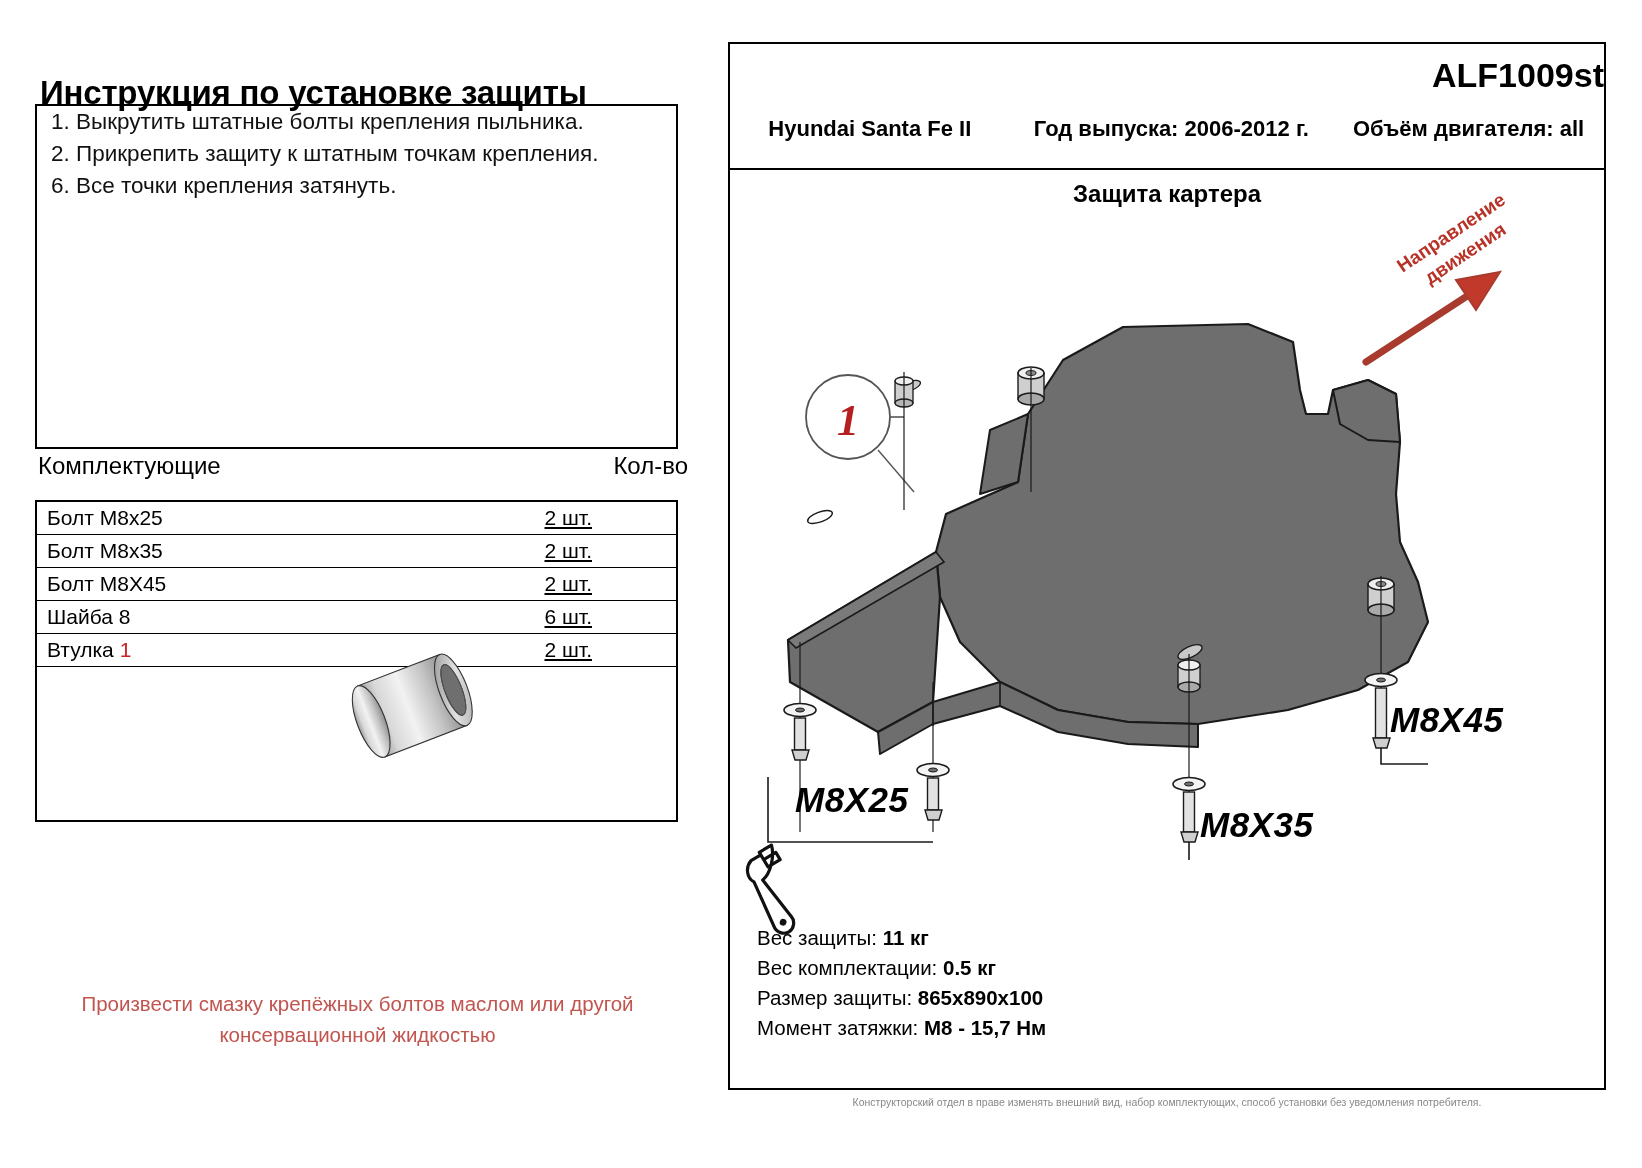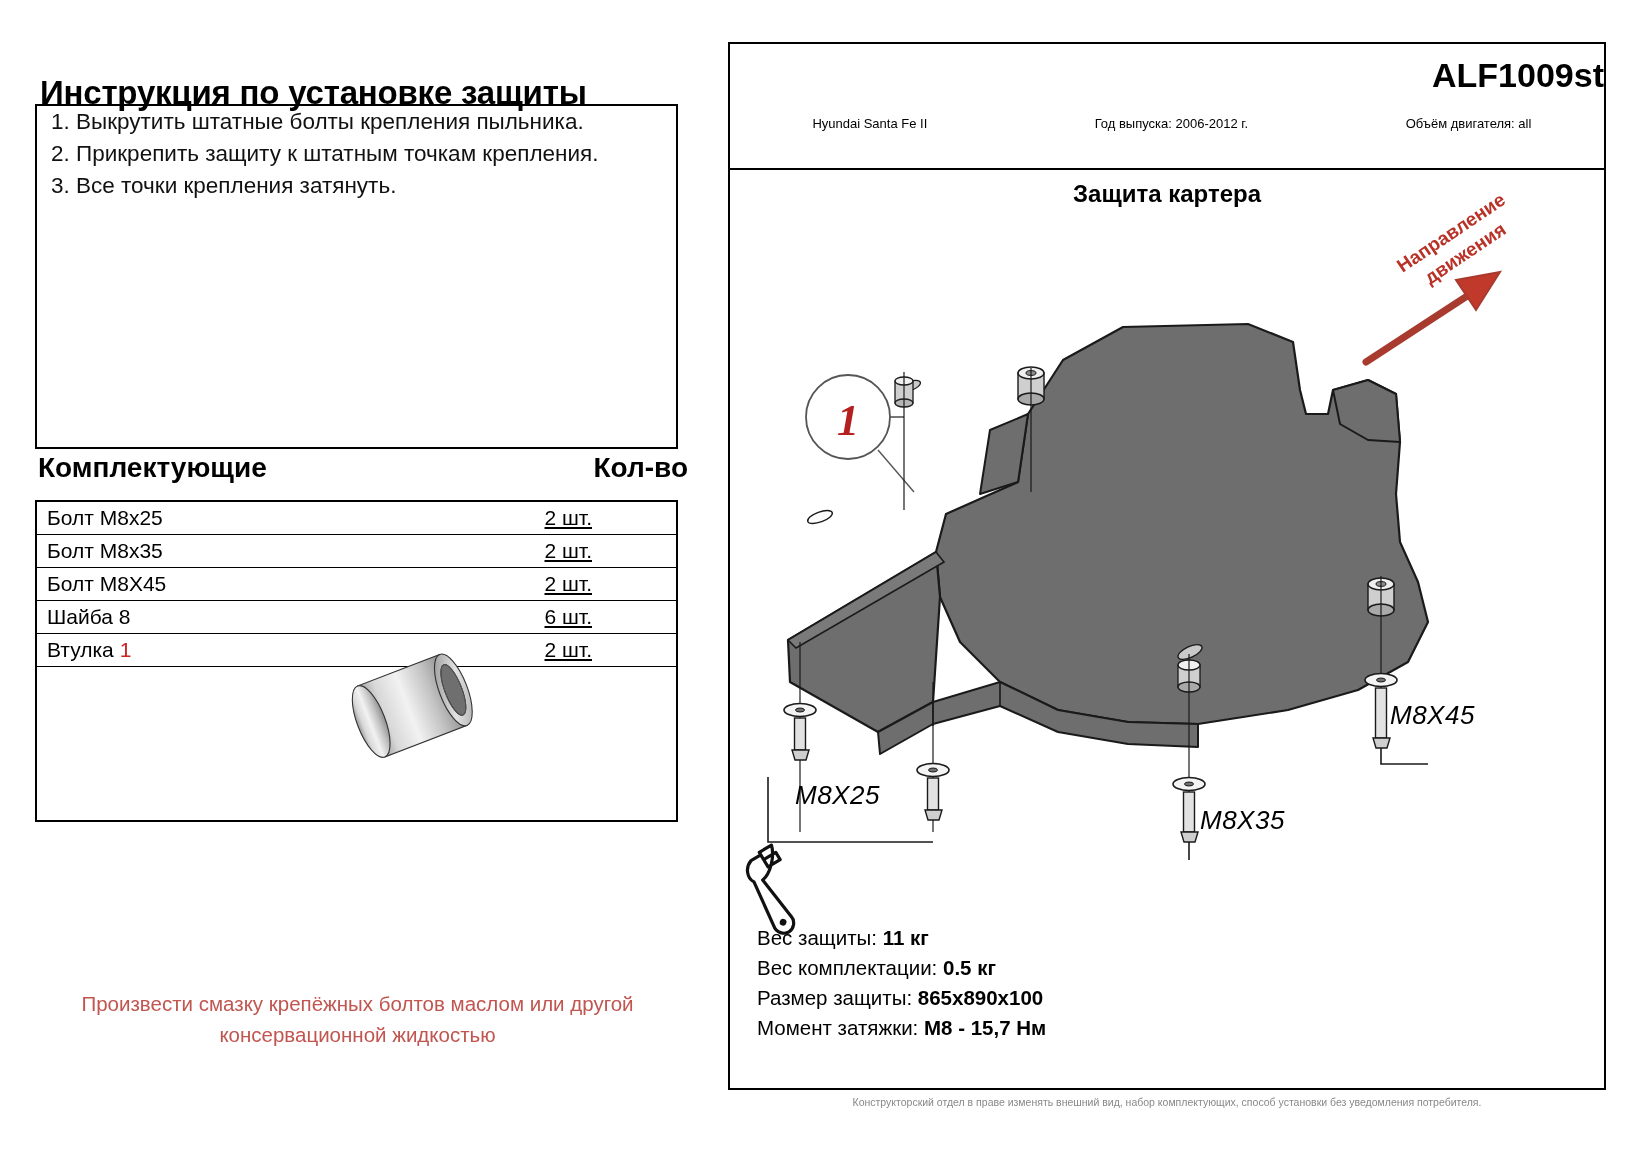--- a/index.html
+++ b/index.html
@@ -47,22 +47,22 @@
   }
   #components-header {
     position: absolute;
     left: 38px; top: 452px;
     width: 650px;
     display: flex;
     justify-content: space-between;
     align-items: baseline;
   }
   #components-header .hdr {
-    font-size: 28px;
-    font-weight: bold;
+    font-size: 24px;
+    font-weight: normal;
   }
   #parts-table {
     position: absolute;
     left: 35px; top: 500px;
     width: 643px;
     border-collapse: collapse;
     table-layout: fixed;
   }
   #parts-table td {
     border: 1.5px solid #000;
@@ -133,22 +133,22 @@
     position: absolute;
     top: 12px; left: 0; width: 100%;
     text-align: right;
     font-size: 34px;
     font-weight: bold;
   }
   #vehicle-row {
     position: absolute;
     top: 72px; left: 0; width: 100%;
     display: flex;
-    font-size: 13px;
-    font-weight: normal;
+    font-size: 22px;
+    font-weight: bold;
     align-items: center;
   }
   #vehicle-row .cell { text-align: center; }
   #vehicle-row .c1 { width: 32%; }
   #vehicle-row .c2 { width: 37%; }
   #vehicle-row .c3 { width: 31%; }
 
   #product-subtitle {
     position: absolute;
     top: 136px; left: 0; width: 100%;
@@ -188,36 +188,36 @@
     position: absolute;
     left: 728px; top: 1096px;
     width: 878px;
     text-align: center;
     font-size: 10.5px;
     color: #888;
   }
   .lbl-bolt {
     position: absolute;
     font-style: italic;
-    font-weight: normal;
-    font-size: 26px;
+    font-weight: bold;
+    font-size: 35px;
     letter-spacing: 0.5px;
   }
 </style>
 </head>
 <body>
 
 <div id="left-panel">
 
   <div id="main-title">Инструкция по установке защиты</div>
 
   <div id="instructions-box">
     <div class="instruction-line">1. Выкрутить штатные болты крепления пыльника.</div>
     <div class="instruction-line">2. Прикрепить защиту к штатным точкам крепления.</div>
-    <div class="instruction-line">3. Все точки крепления затянуть.</div>
+    <div class="instruction-line">6. Все точки крепления затянуть.</div>
   </div>
 
   <div id="components-header">
     <span class="hdr">Комплектующие</span>
     <span class="hdr">Кол-во</span>
   </div>
 
   <div id="parts-frame"></div>
   <div id="parts-frame-top"></div>
 

